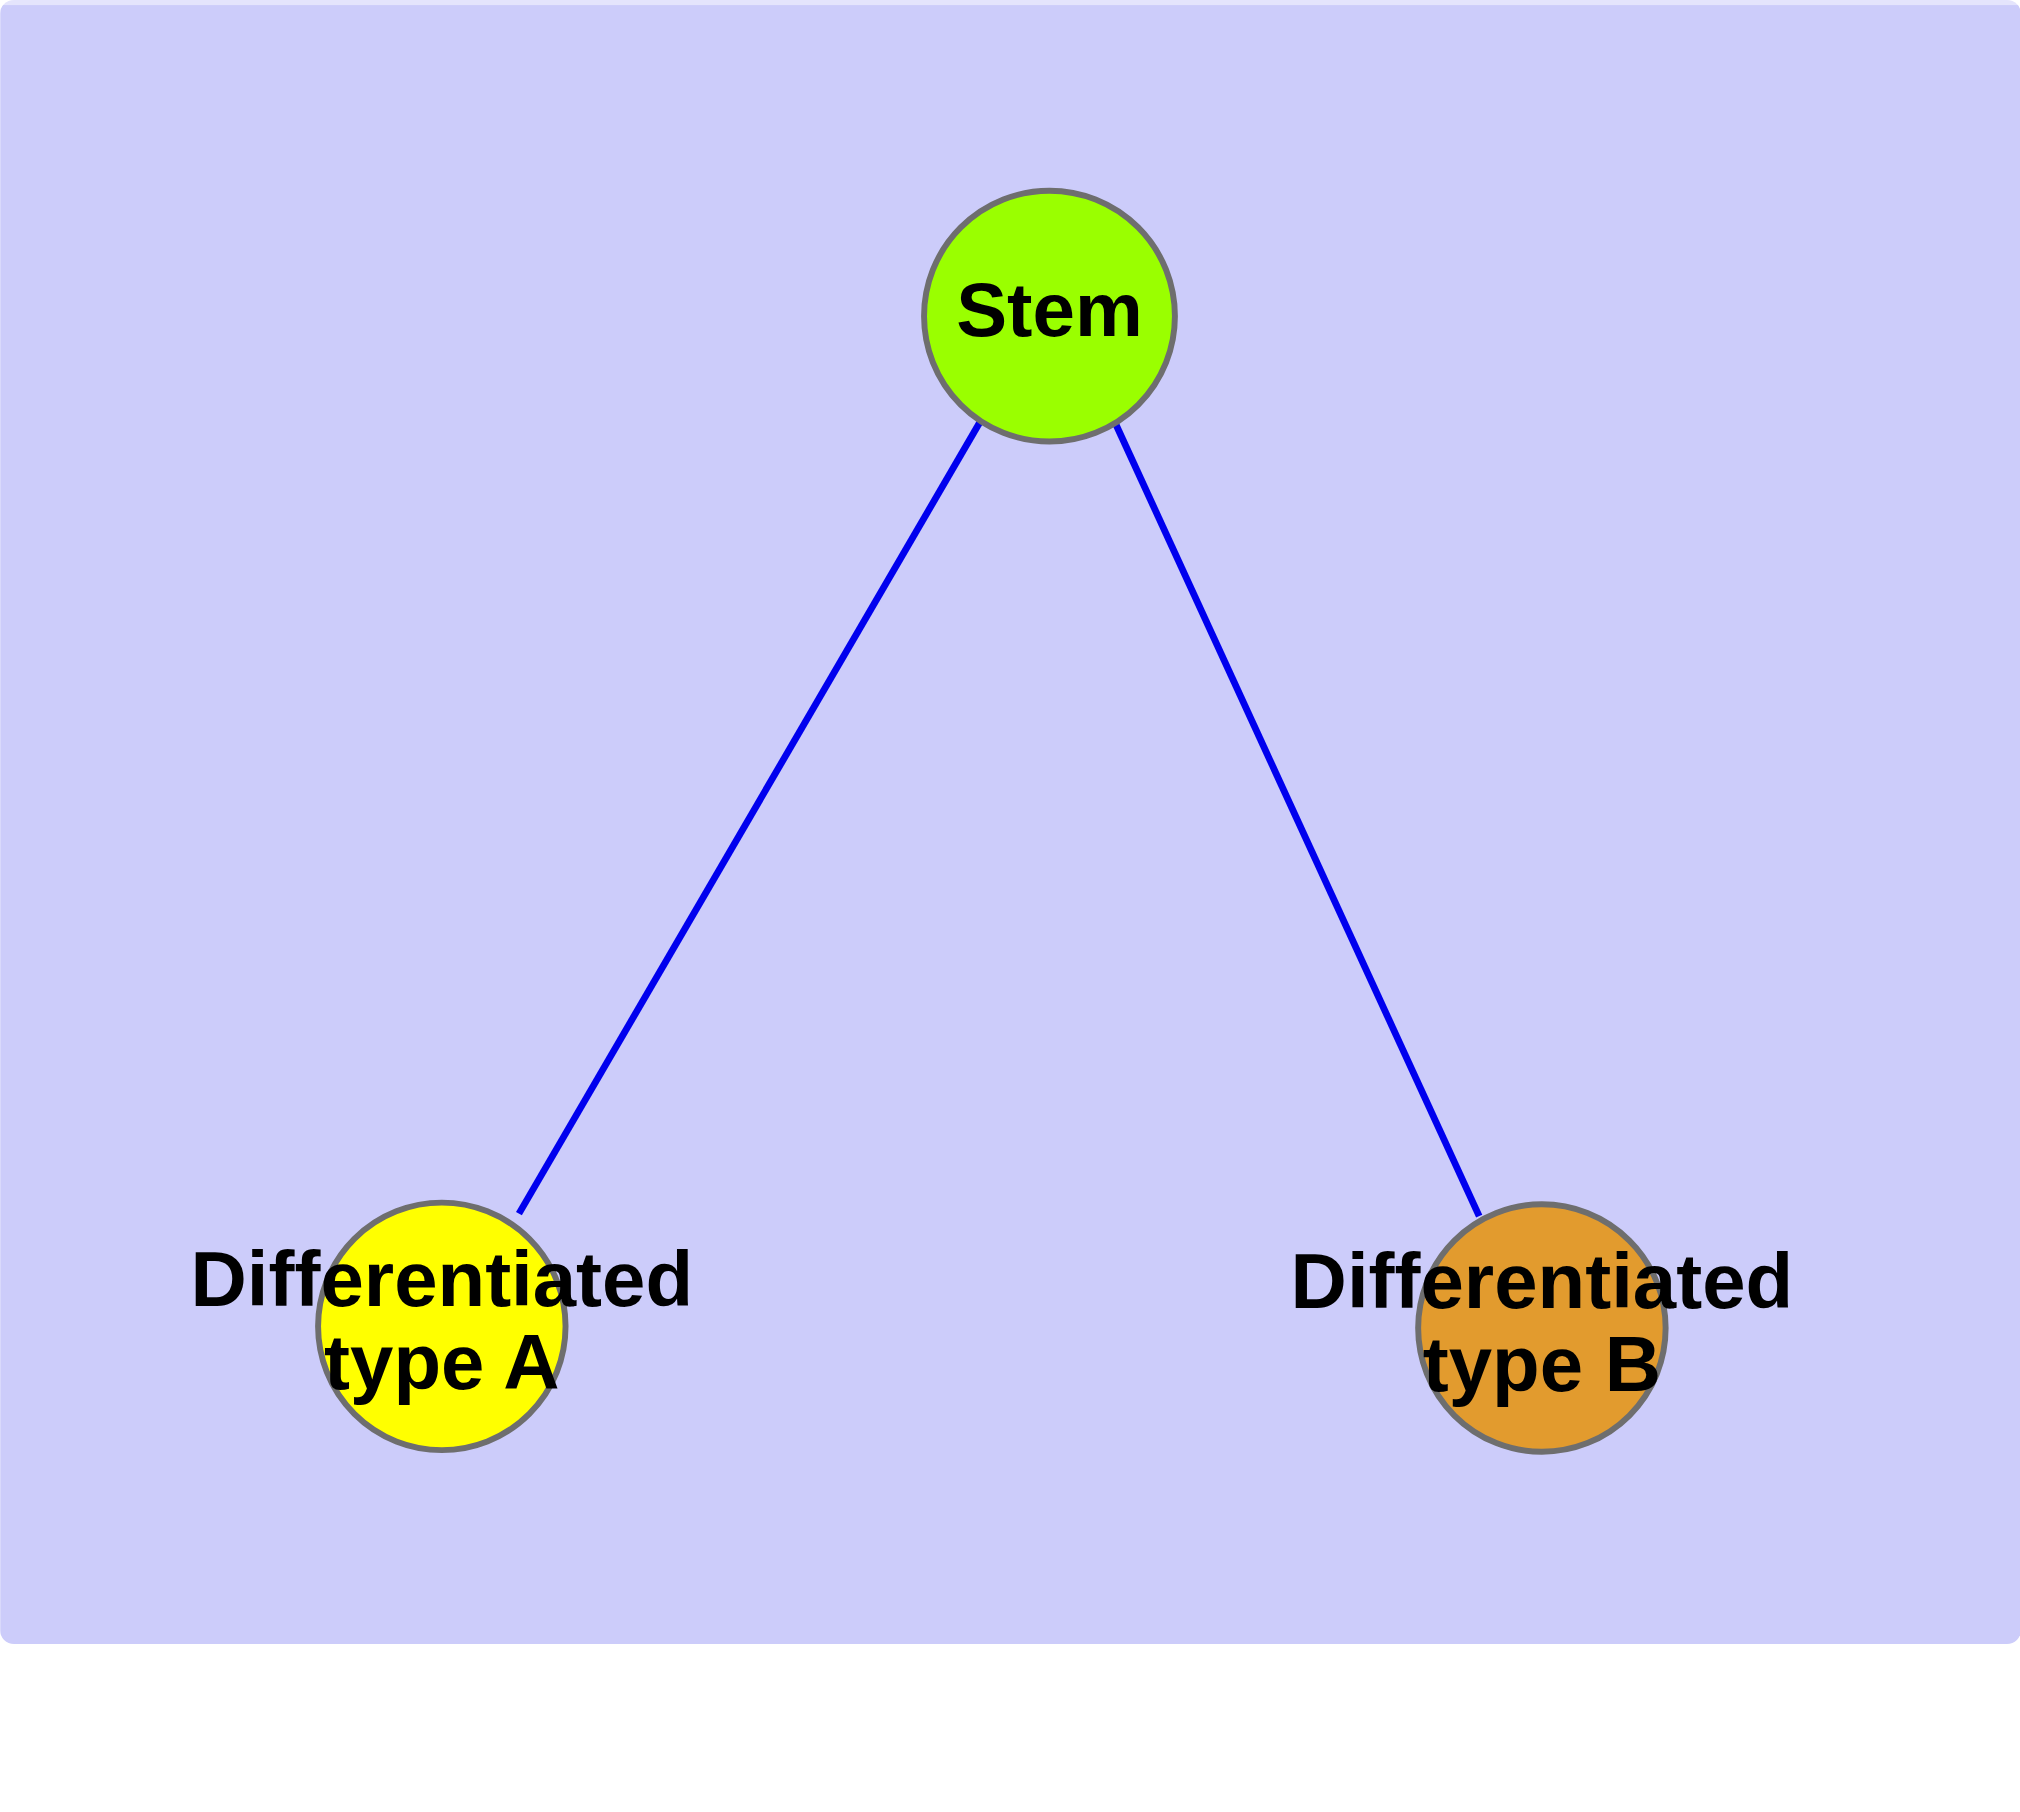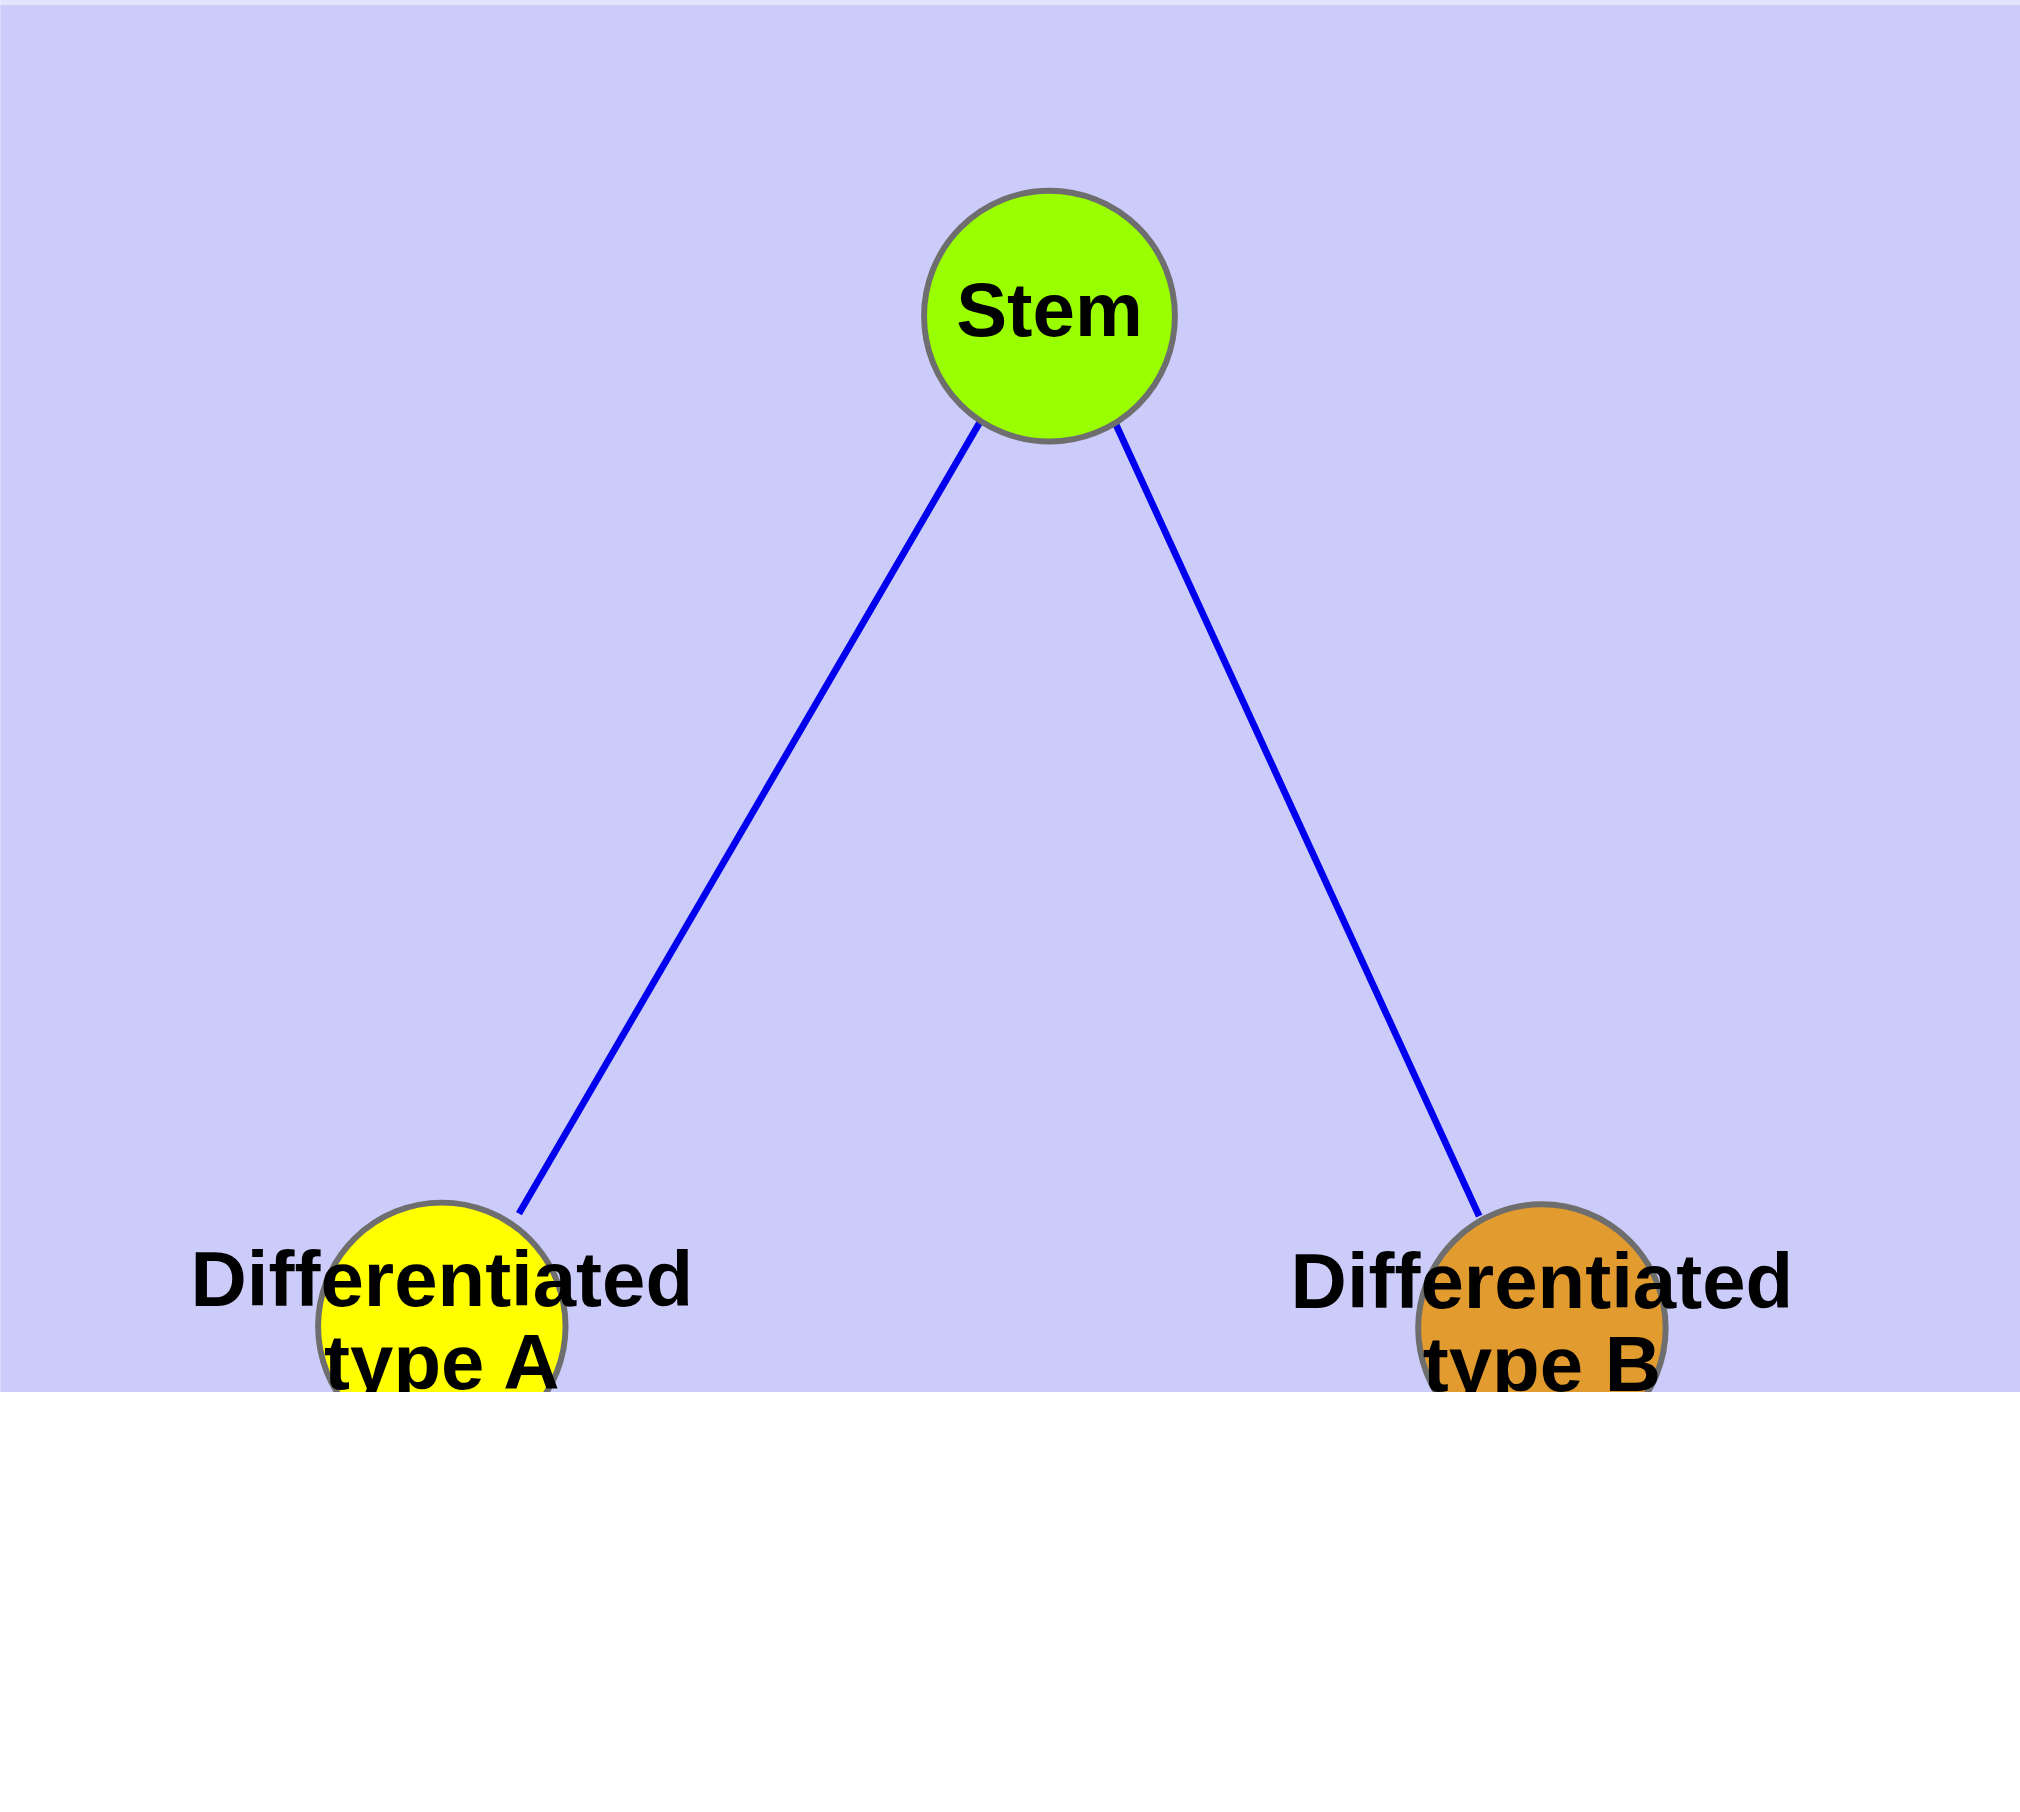--- a/index.html
+++ b/index.html
@@ -28,21 +28,21 @@
     font-weight: bold;
     fill: #000000;
     text-anchor: middle;
     dominant-baseline: middle;
     paint-order: normal;
   }
 </style>
 </head>
 <body>
 
-<div id="canvas" style="width: 2021px; height: 1392px;">
+<div id="canvas" style="width: 2021px; height: 1644px; border-radius: 14px;">
   <svg id="graph-svg" viewBox="0 0 2384 2138" xmlns="http://www.w3.org/2000/svg">
     <rect id="bg-top-strip" x="0" y="0" width="2384" height="8" fill="#e4e4fc"></rect>
     <rect id="bg-rect" x="0" y="6" width="2384" height="2132" fill="#ccccfa"></rect>
 
     <g id="edges-layer">
         <line x1="1156" y1="498" x2="612" y2="1432" stroke="#0000ee" stroke-width="8" stroke-linecap="butt"></line>
         <line x1="1316" y1="500" x2="1745" y2="1435" stroke="#0000ee" stroke-width="8" stroke-linecap="butt"></line>
       </g>
     <g id="nodes-layer">
         <circle cx="1238" cy="373" r="148" fill="#9aff00" stroke="#6e6e6e" stroke-width="7"></circle>

